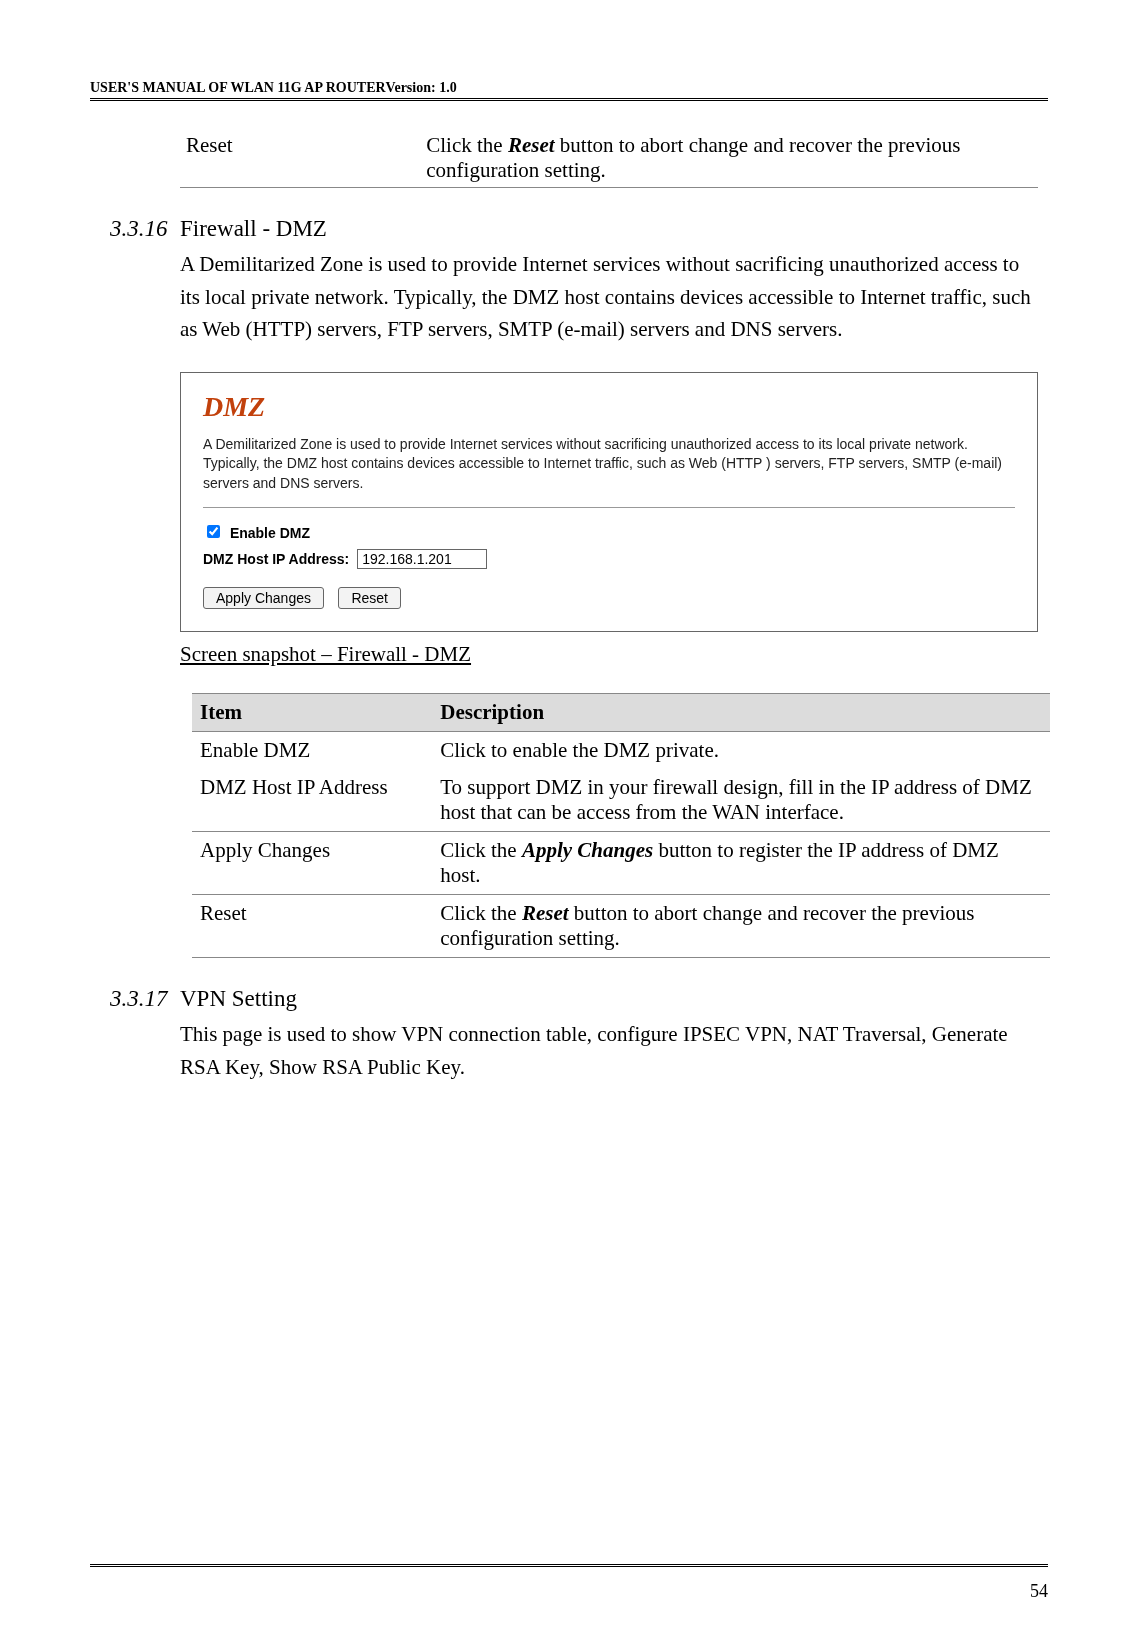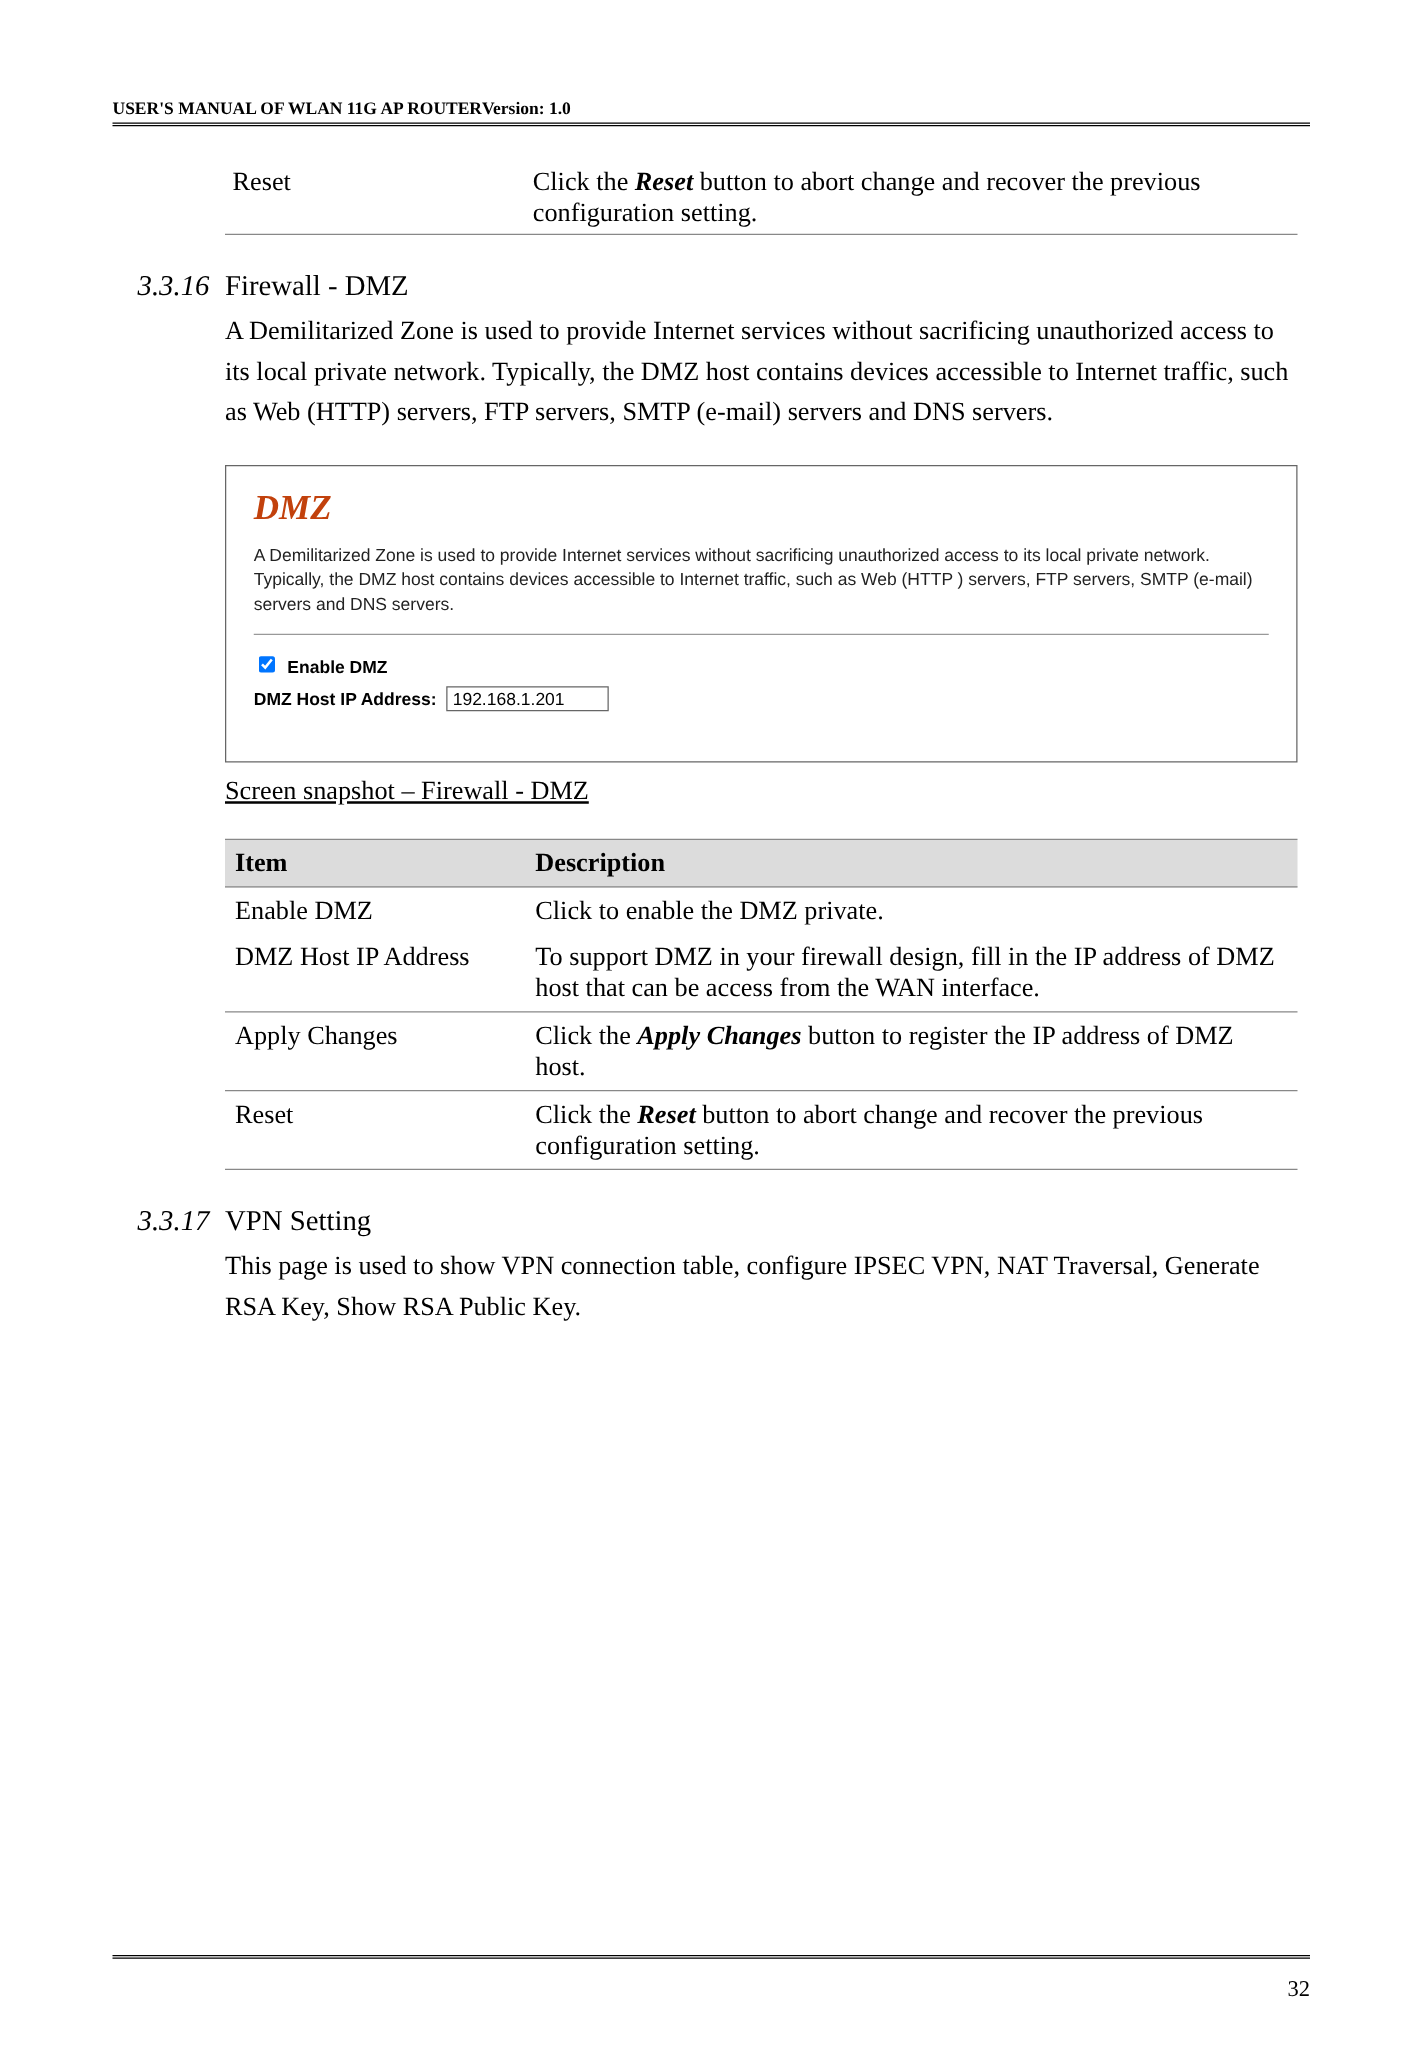--- a/index.html
+++ b/index.html
@@ -109,20 +109,21 @@
   }
   .caption {
     font-size: 21px;
     text-decoration: underline;
     margin-bottom: 26px;
   }
   table.desc {
     width: 100%;
     border-collapse: collapse;
     font-size: 21px;
+    margin-left: 12px;
   }
   table.desc th {
     text-align: left;
     background: #dcdcdc;
     padding: 6px 8px;
     font-weight: bold;
     border-top: 1px solid #888;
     border-bottom: 1px solid #888;
   }
   table.desc td {
@@ -174,20 +175,24 @@
       <div class="dmz-title">DMZ</div>
       <div class="dmz-desc">A Demilitarized Zone is used to provide Internet services without sacrificing unauthorized access to its local private network. Typically, the DMZ host contains devices accessible to Internet traffic, such as Web (HTTP ) servers, FTP servers, SMTP (e-mail) servers and DNS servers.</div>
       <div class="enable-row">
         <input type="checkbox" checked="" style="">
         <span>Enable DMZ</span>
       </div>
       <div class="ipaddr-row">
         <span>DMZ Host IP Address:</span>
         <input type="text" value="192.168.1.201" style="">
       </div>
+      <div class="btns">
+        <button>Apply Changes</button>
+        <button>Reset</button>
+      </div>
     </div>
 
     <div class="caption">Screen snapshot – Firewall - DMZ</div>
 
     <table class="desc">
       <tbody>
           <tr>
         <th style="width:28%;">Item</th>
         <th>Description</th>
       </tr>
@@ -215,15 +220,15 @@
       </table>
 
     <div class="section-heading">
       <span class="section-num">3.3.17</span><span>VPN Setting</span>
     </div>
     <div class="body-text">This page is used to show VPN connection table, configure IPSEC VPN, NAT Traversal, Generate RSA Key, Show RSA Public Key.</div>
 
   </div>
 
   <div class="footer">
-    <span>32</span>
+    <span>54</span>
   </div>
 </div>
 
 </body></html>

